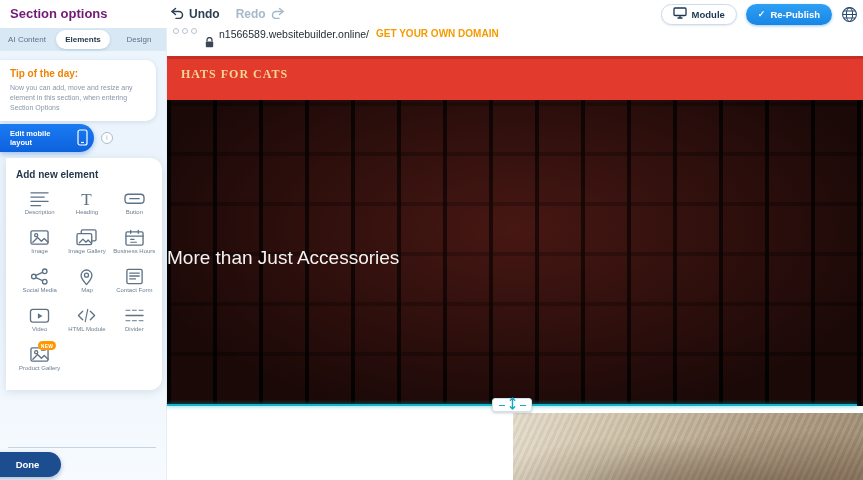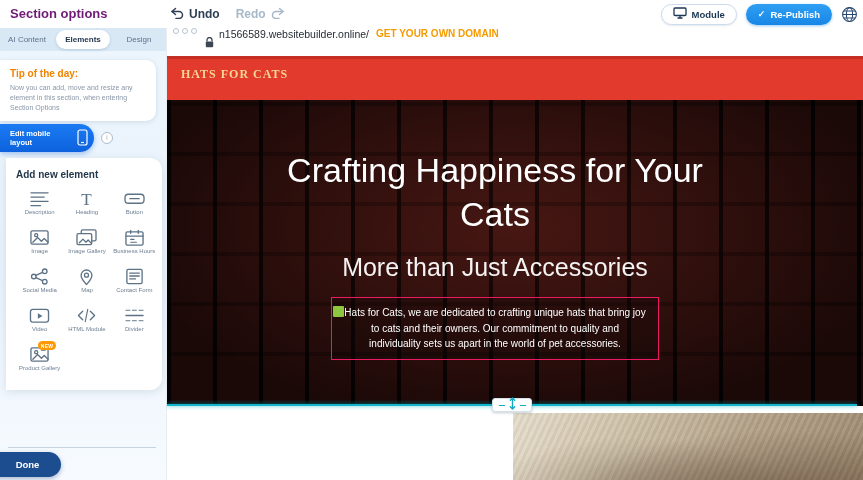--- a/index.html
+++ b/index.html
@@ -61,21 +61,21 @@
 
   .hero{position:absolute;left:0;top:44px;right:0;height:306px;overflow:hidden;
     background-color:#170909;
     background-image:
       radial-gradient(ellipse at 50% 42%, rgba(150,45,32,.16), rgba(0,0,0,.52) 78%),
       repeating-linear-gradient(90deg, rgba(4,2,2,.92) 0 4px, rgba(64,21,18,.55) 4px 46px),
       repeating-linear-gradient(0deg, rgba(4,2,2,.92) 0 4px, rgba(74,25,20,.45) 4px 50px);
   }
   .hero-title{position:absolute;left:0;right:40px;top:48px;margin:0;text-align:center;font-size:34px;line-height:1.3;font-weight:400;color:#fff;}
   .hero-title span{display:block;max-width:430px;margin:0 auto;}
-  .hero-sub{position:absolute;left:0;right:40px;top:147px;text-align:center;font-size:25px;color:#f4f2f2;margin-top:6px;}
+  .hero-sub{position:absolute;left:0;right:40px;top:147px;font-size:19px;color:#f4f2f2;}
   .hero-textbox{position:absolute;left:calc(50% - 20px);top:197px;transform:translateX(-50%);width:328px;border:1px solid #ec1a63;background:rgba(15,6,6,.28);padding:7px 12px;cursor:pointer;}
   .hero-textbox p{margin:0;font-size:10px;line-height:1.55;color:#fff;text-align:center;}
   .handle-green{position:absolute;left:1px;top:8px;width:11px;height:11px;background:#8dc63f;border-radius:1px;cursor:grab;}
 
   .section-split{position:absolute;left:0;top:348px;right:6px;height:2px;background:#12b5c9;box-shadow:0 0 4px rgba(18,181,201,.85);z-index:6;}
   .split-handle{position:absolute;left:50%;top:50%;transform:translate(-50%,-50%);width:40px;height:14px;background:#fff;border:1px solid #d3e1ea;border-radius:3px;box-shadow:0 1px 3px rgba(30,60,90,.25);display:flex;align-items:center;justify-content:center;gap:3px;cursor:ns-resize;}
   .split-handle .dash{width:6px;border-top:1px dashed #13a9c2;}
 
   .next-section{position:absolute;left:0;top:351px;right:0;bottom:0;background:#fff;}
   .texture-img{position:absolute;left:346px;top:6px;right:0;bottom:0;cursor:pointer;
@@ -322,28 +322,21 @@
       <a class="domain-cta">GET YOUR OWN DOMAIN</a>
     </div>
 
     <div class="site">
 
       <div class="site-header">
         <span class="site-logo">HATS FOR CATS</span>
       </div>
 
       <div class="hero">
-        <h1 class="hero-title">
-            <span>Crafting Happiness for Your Cats</span>
-          </h1>
         <div class="hero-sub">More than Just Accessories</div>
-        <div class="hero-textbox">
-          <span class="handle-green"></span>
-          <p>Hats for Cats, we are dedicated to crafting unique hats that bring joy to cats and their owners. Our commitment to quality and individuality sets us apart in the world of pet accessories.</p>
-        </div>
       </div>
 
       <div class="section-split">
         <div class="split-handle">
           <i class="dash"></i>
           <span>
             <svg width="9" height="13" viewBox="0 0 9 13" fill="none" stroke="#13a9c2" stroke-width="1.4" stroke-linecap="round" stroke-linejoin="round">
                 <path d="M4.5 1v11M4.5 1L2.3 3.2M4.5 1l2.2 2.2M4.5 12l-2.2-2.2M4.5 12l2.2-2.2"></path>
               </svg>
           </span>

